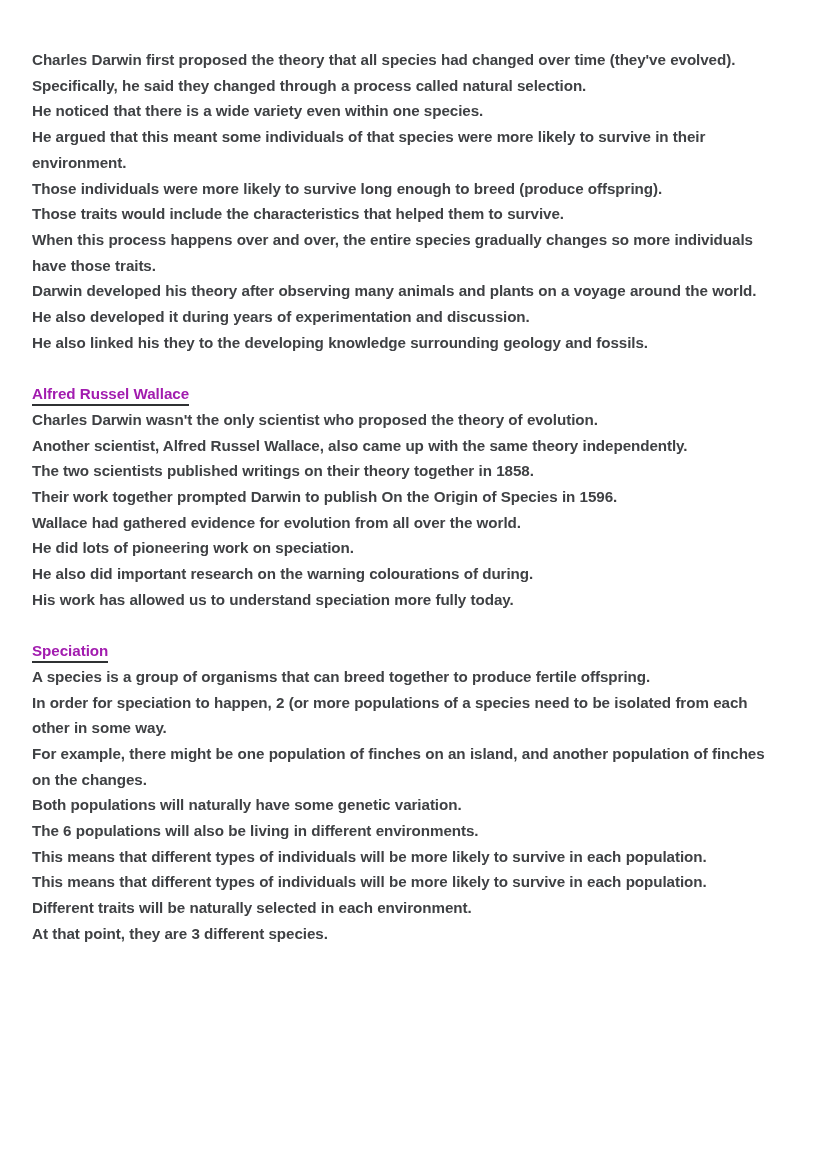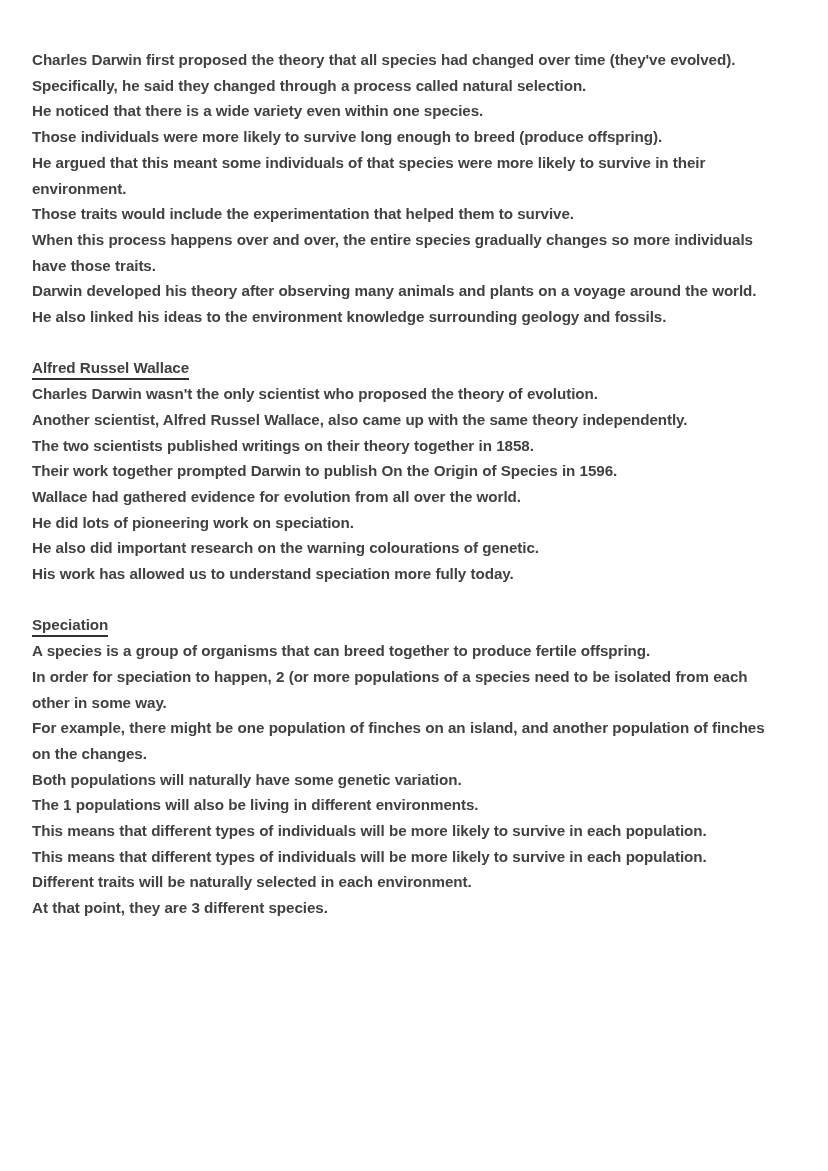--- a/index.html
+++ b/index.html
@@ -39,64 +39,65 @@
     margin: 0;
   }
   .section + .section {
     margin-top: 25.7px;
   }
   .section-heading {
     margin: 0;
     font-size: 15.2px;
     line-height: 25.7px;
     font-weight: bold;
-    color: #404040;
+    color: #a21caf;
     letter-spacing: -0.05px;
     display: block;
   }
   .section-heading .heading-text {
     display: inline-block;
     border-bottom: 2px solid #2f3133;
     padding-bottom: 0px;
     line-height: 21px;
   }
 </style>
 </head>
 <body>
 
 <div id="doc-page">
   <div class="doc-body" id="doc-body">
       <div class="section">
         <p class="para">Charles Darwin first proposed the theory that all species had changed over time (they've evolved).</p>
         <p class="para">Specifically, he said they changed through a process called natural selection.</p>
         <p class="para">He noticed that there is a wide variety even within one species.</p>
+        <p class="para">He argued that this meant some individuals of that species were more likely to survive in their environment.</p>
         <p class="para">Those individuals were more likely to survive long enough to breed (produce offspring).</p>
-        <p class="para">He argued that this meant some individuals of that species were more likely to survive in their environment.</p>
-        <p class="para">Those traits would include the experimentation that helped them to survive.</p>
+        <p class="para">Those traits would include the characteristics that helped them to survive.</p>
         <p class="para">When this process happens over and over, the entire species gradually changes so more individuals have those traits.</p>
         <p class="para">Darwin developed his theory after observing many animals and plants on a voyage around the world.</p>
-        <p class="para">He also linked his ideas to the environment knowledge surrounding geology and fossils.</p>
+        <p class="para">He also developed it during years of experimentation and discussion.</p>
+        <p class="para">He also linked his they to the developing knowledge surrounding geology and fossils.</p>
       </div>
       <div class="section">
         <div class="section-heading"><span class="heading-text">Alfred Russel Wallace</span></div>
         <p class="para">Charles Darwin wasn't the only scientist who proposed the theory of evolution.</p>
         <p class="para">Another scientist, Alfred Russel Wallace, also came up with the same theory independently.</p>
         <p class="para">The two scientists published writings on their theory together in 1858.</p>
         <p class="para">Their work together prompted Darwin to publish On the Origin of Species in 1596.</p>
         <p class="para">Wallace had gathered evidence for evolution from all over the world.</p>
         <p class="para">He did lots of pioneering work on speciation.</p>
-        <p class="para">He also did important research on the warning colourations of genetic.</p>
+        <p class="para">He also did important research on the warning colourations of during.</p>
         <p class="para">His work has allowed us to understand speciation more fully today.</p>
       </div>
       <div class="section">
         <div class="section-heading"><span class="heading-text">Speciation</span></div>
         <p class="para">A species is a group of organisms that can breed together to produce fertile offspring.</p>
         <p class="para">In order for speciation to happen, 2 (or more populations of a species need to be isolated from each other in some way.</p>
         <p class="para">For example, there might be one population of finches on an island, and another population of finches on the changes.</p>
         <p class="para">Both populations will naturally have some genetic variation.</p>
-        <p class="para">The 1 populations will also be living in different environments.</p>
+        <p class="para">The 6 populations will also be living in different environments.</p>
         <p class="para">This means that different types of individuals will be more likely to survive in each population.</p>
         <p class="para">This means that different types of individuals will be more likely to survive in each population.</p>
         <p class="para">Different traits will be naturally selected in each environment.</p>
         <p class="para">At that point, they are 3 different species.</p>
       </div>
     </div>
 </div>
 
 </body></html>

